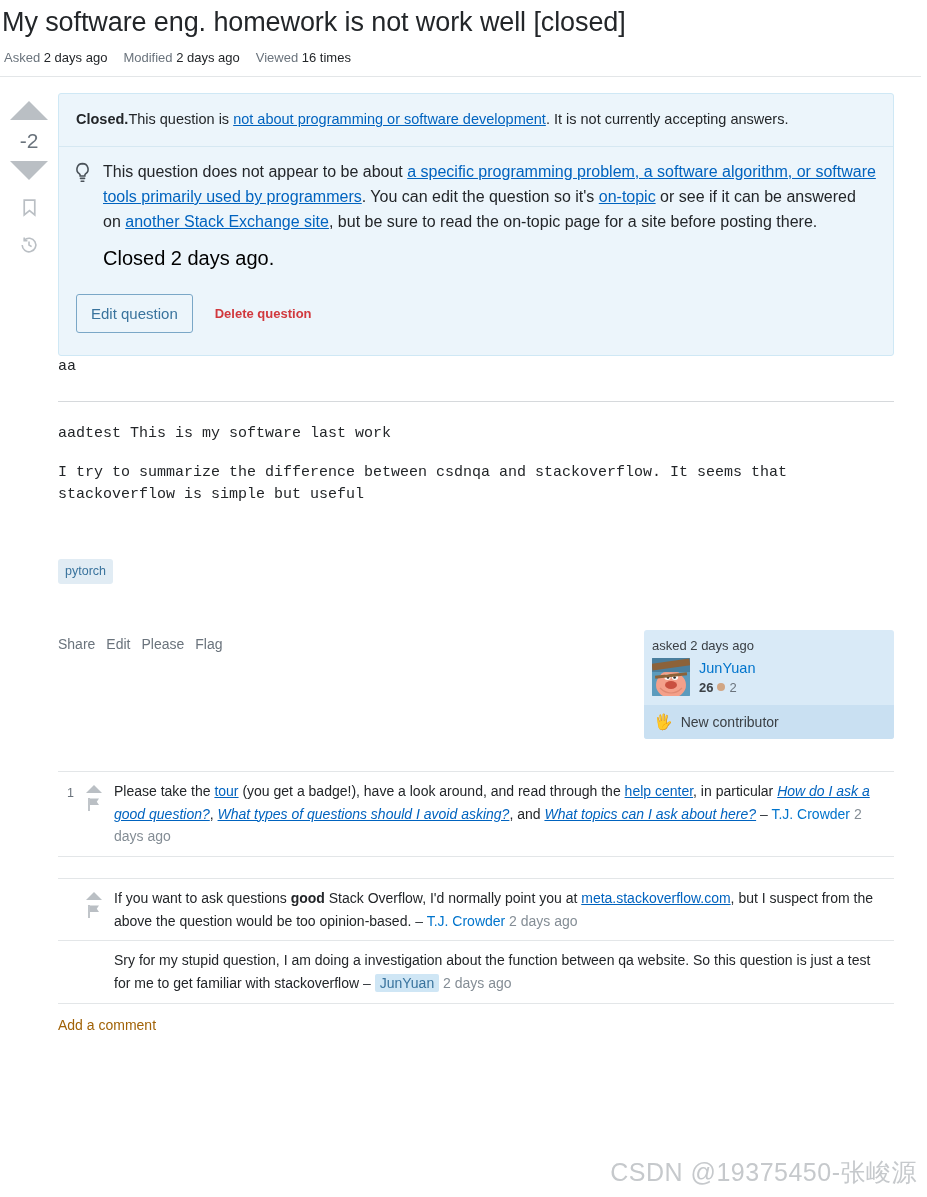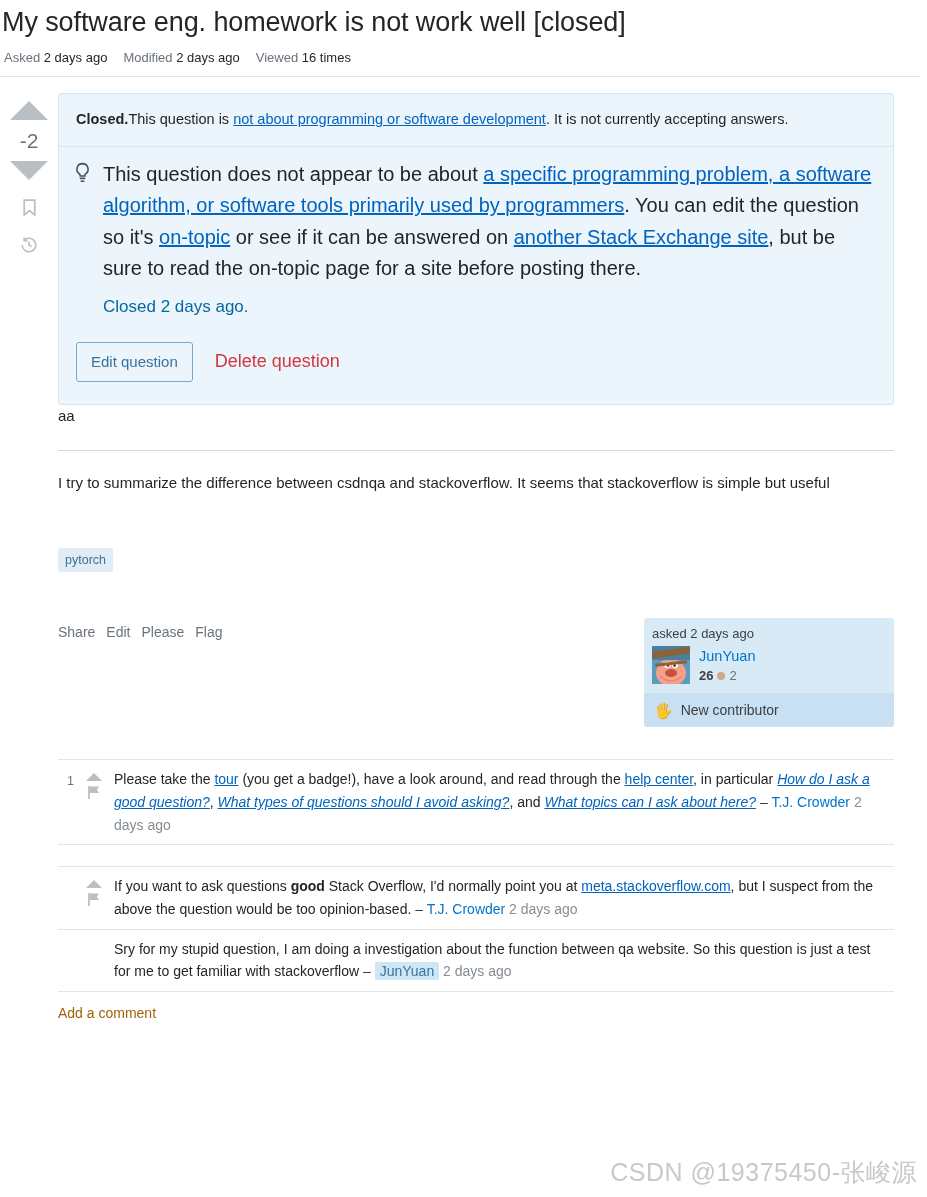--- a/index.html
+++ b/index.html
@@ -111,28 +111,28 @@
     display: flex;
     gap: 11px;
     padding: 12px 17px 8px 14px;
   }
   .bulb-wrap {
     flex: 0 0 auto;
     padding-top: 3px;
     color: #4a5259;
   }
   .notice-text {
-    font-size: 20px;
+    font-size: 16px;
     line-height: 1.57;
     color: #232629;
   }
   .notice-closed-line {
     margin-top: 13px;
-    font-size: 17px;
-    color: #0369a1;
+    font-size: 20px;
+    color: #000000;
   }
   .notice-actions {
     display: flex;
     align-items: center;
     gap: 12px;
     padding: 16px 17px 22px 17px;
   }
   .btn-outline {
     display: inline-block;
     border: 1px solid #7aa7c7;
@@ -140,40 +140,41 @@
     background: transparent;
     color: #39739d;
     font-size: 15px;
     font-family: "Liberation Sans", sans-serif;
     padding: 10px 14px;
     cursor: pointer;
     line-height: 1.15;
   }
   .btn-danger-link {
     color: #d1383d;
-    font-size: 18px;
+    font-size: 13px;
     padding: 10px 10px;
     cursor: pointer;
     background: none;
     border: none;
     font-family: "Liberation Sans", sans-serif;
+    font-weight: bold;
   }
 
   a.sx-link {
     color: #0063bf;
     text-decoration: underline;
   }
 
   
   .post-text {
     font-size: 15px;
     line-height: 1.45;
     color: #232629;
   }
-  .post-text p { margin: 0 0 17px 0; }
+  .post-text p { margin: 0 0 17px 0; font-family: Liberation Mono, monospace; }
   .post-first { margin-top: 29px; margin-bottom: 0; }
   .hr-thin {
     border: none;
     border-top: 1px solid #d6d9dc;
     margin: 23px 0 21px 0;
   }
   .para-gap { margin-top: 0; margin-bottom: 23px; }
 
   
   .tags {
@@ -417,20 +418,21 @@
 
         <div class="notice-actions">
           <button class="btn-outline">Edit question</button>
           <button class="btn-danger-link">Delete question</button>
         </div>
       </div>
 
       <div class="post-text">
         <p class="post-first">aa</p>
         <hr class="hr-thin">
+        <p class="para-gap">aadtest This is my software last work</p>
         <p>I try to summarize the difference between csdnqa and stackoverflow. It seems that stackoverflow is simple but useful</p>
       </div>
 
       <div class="tags">
         <a class="tag">pytorch</a>
       </div>
 
       <div class="post-footer">
         <div class="post-actions">
           <span>Share</span>

